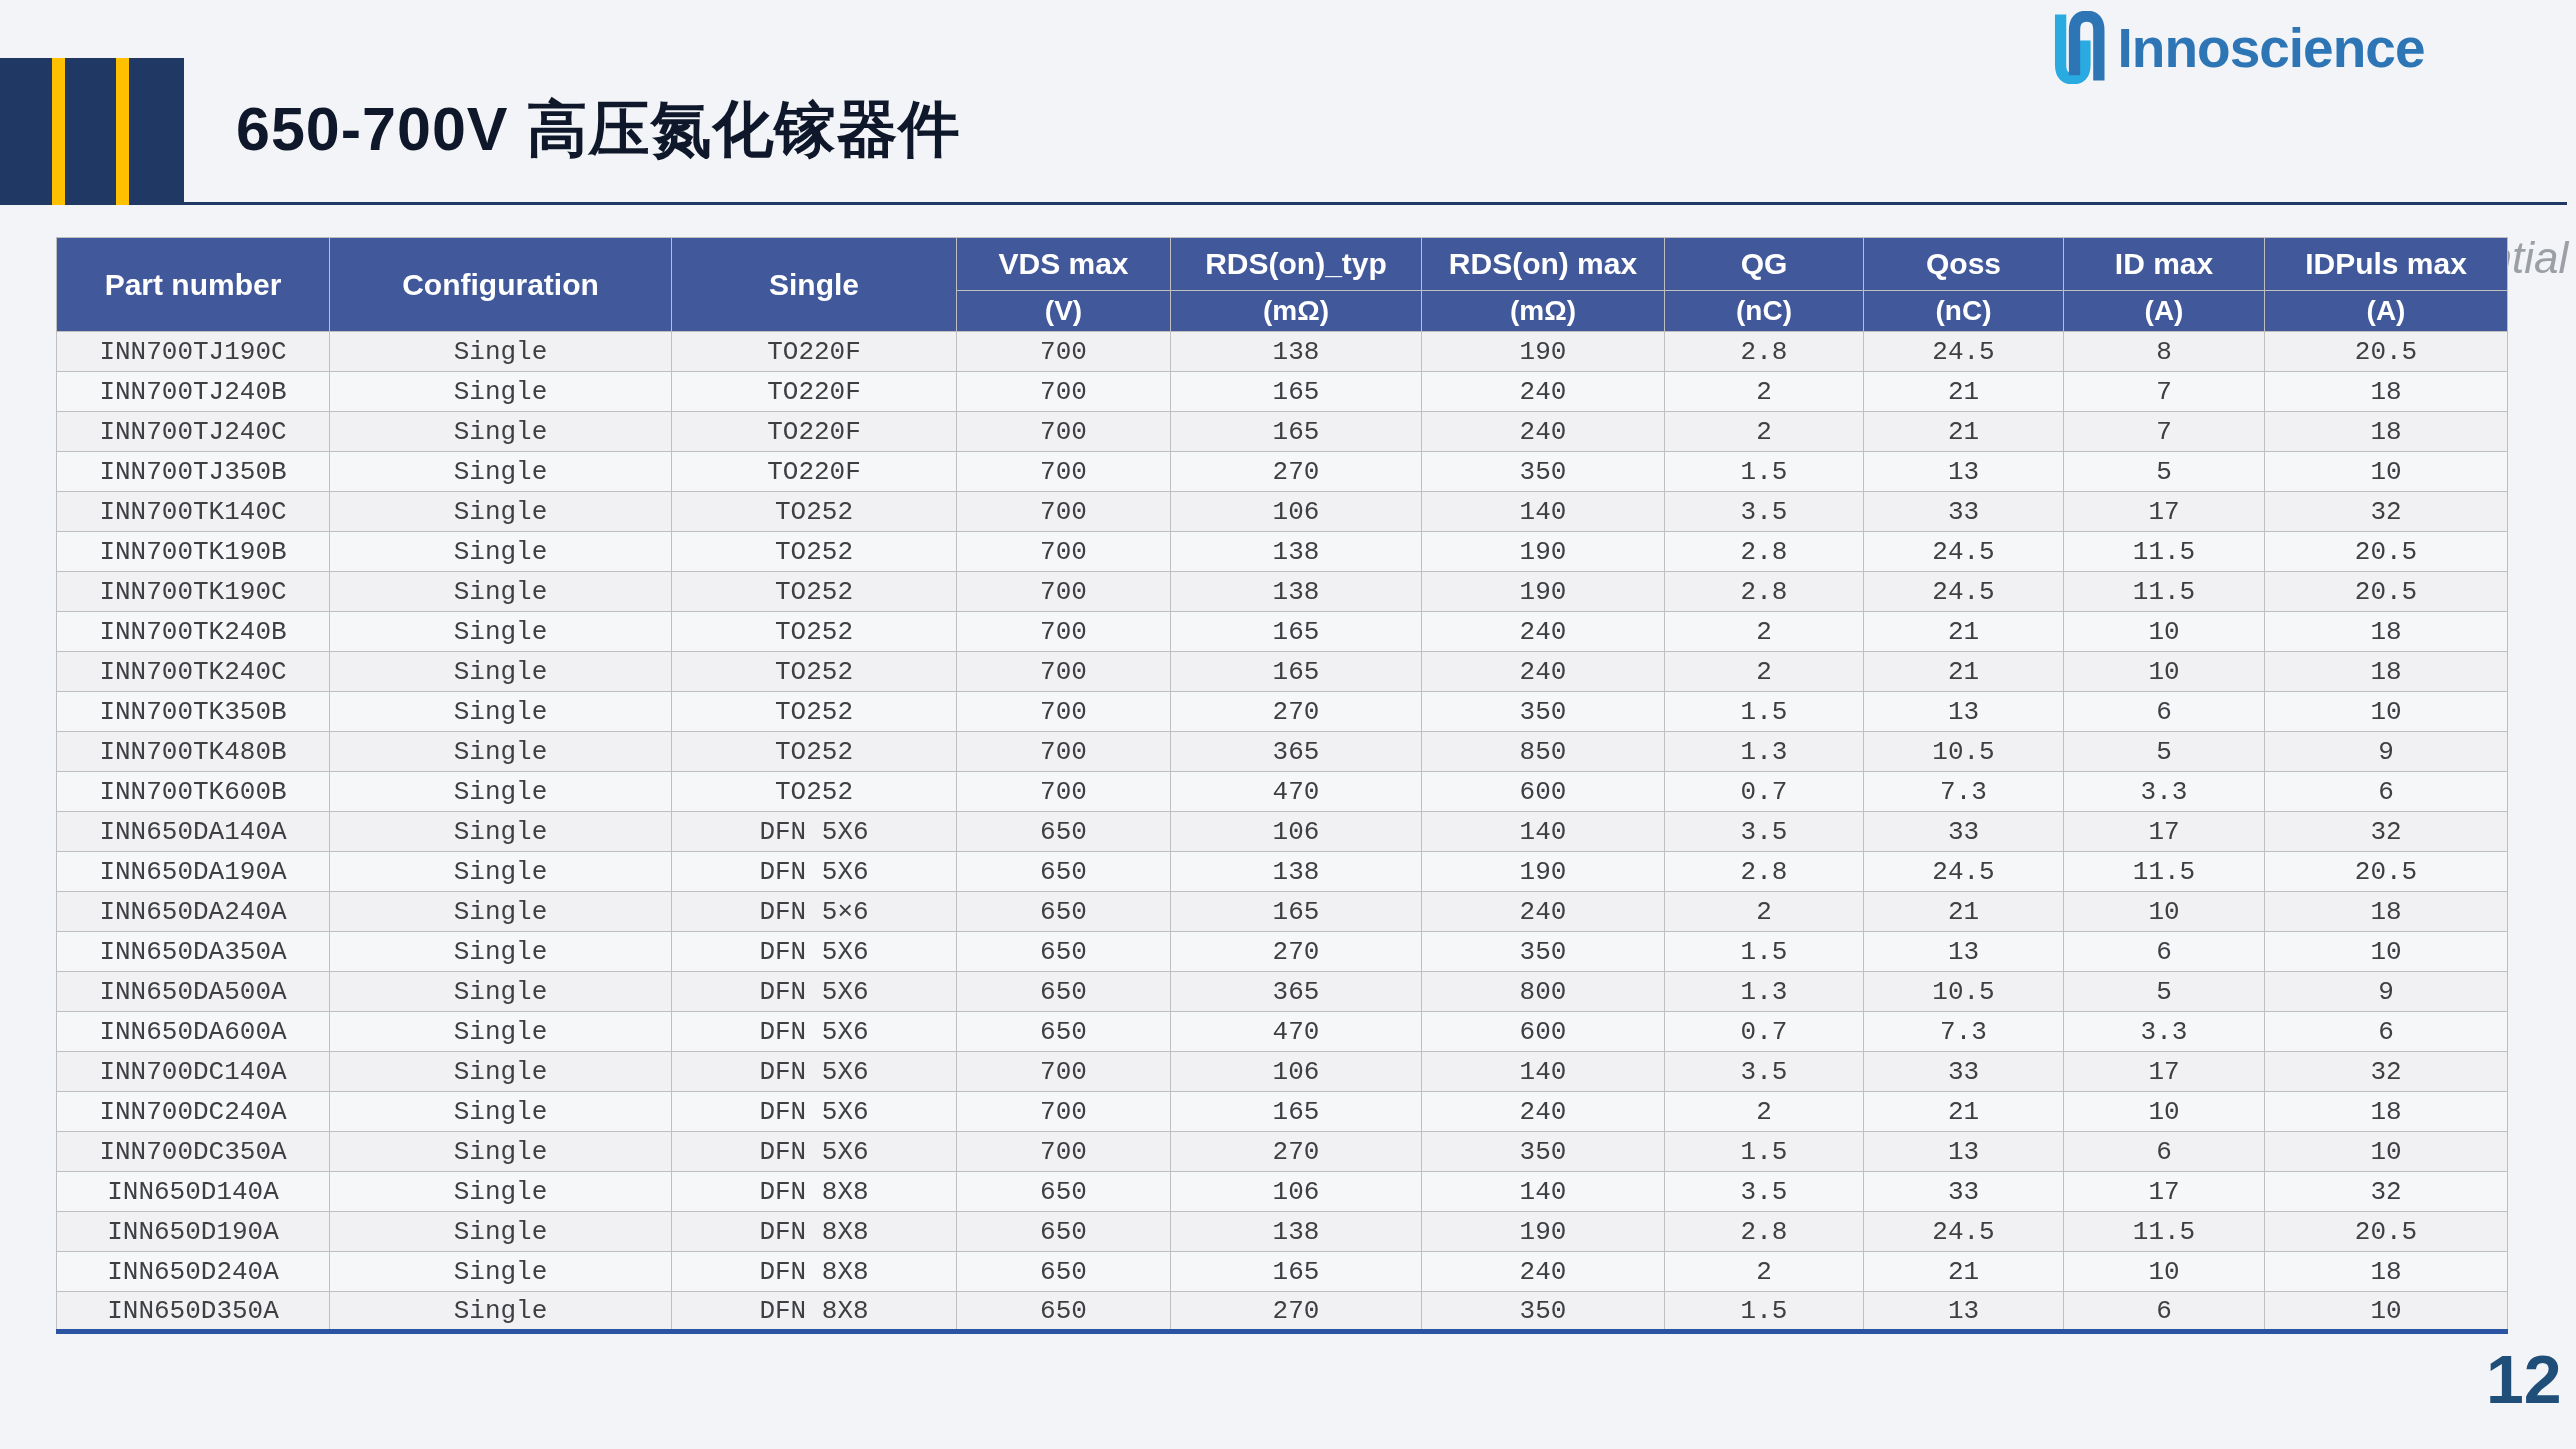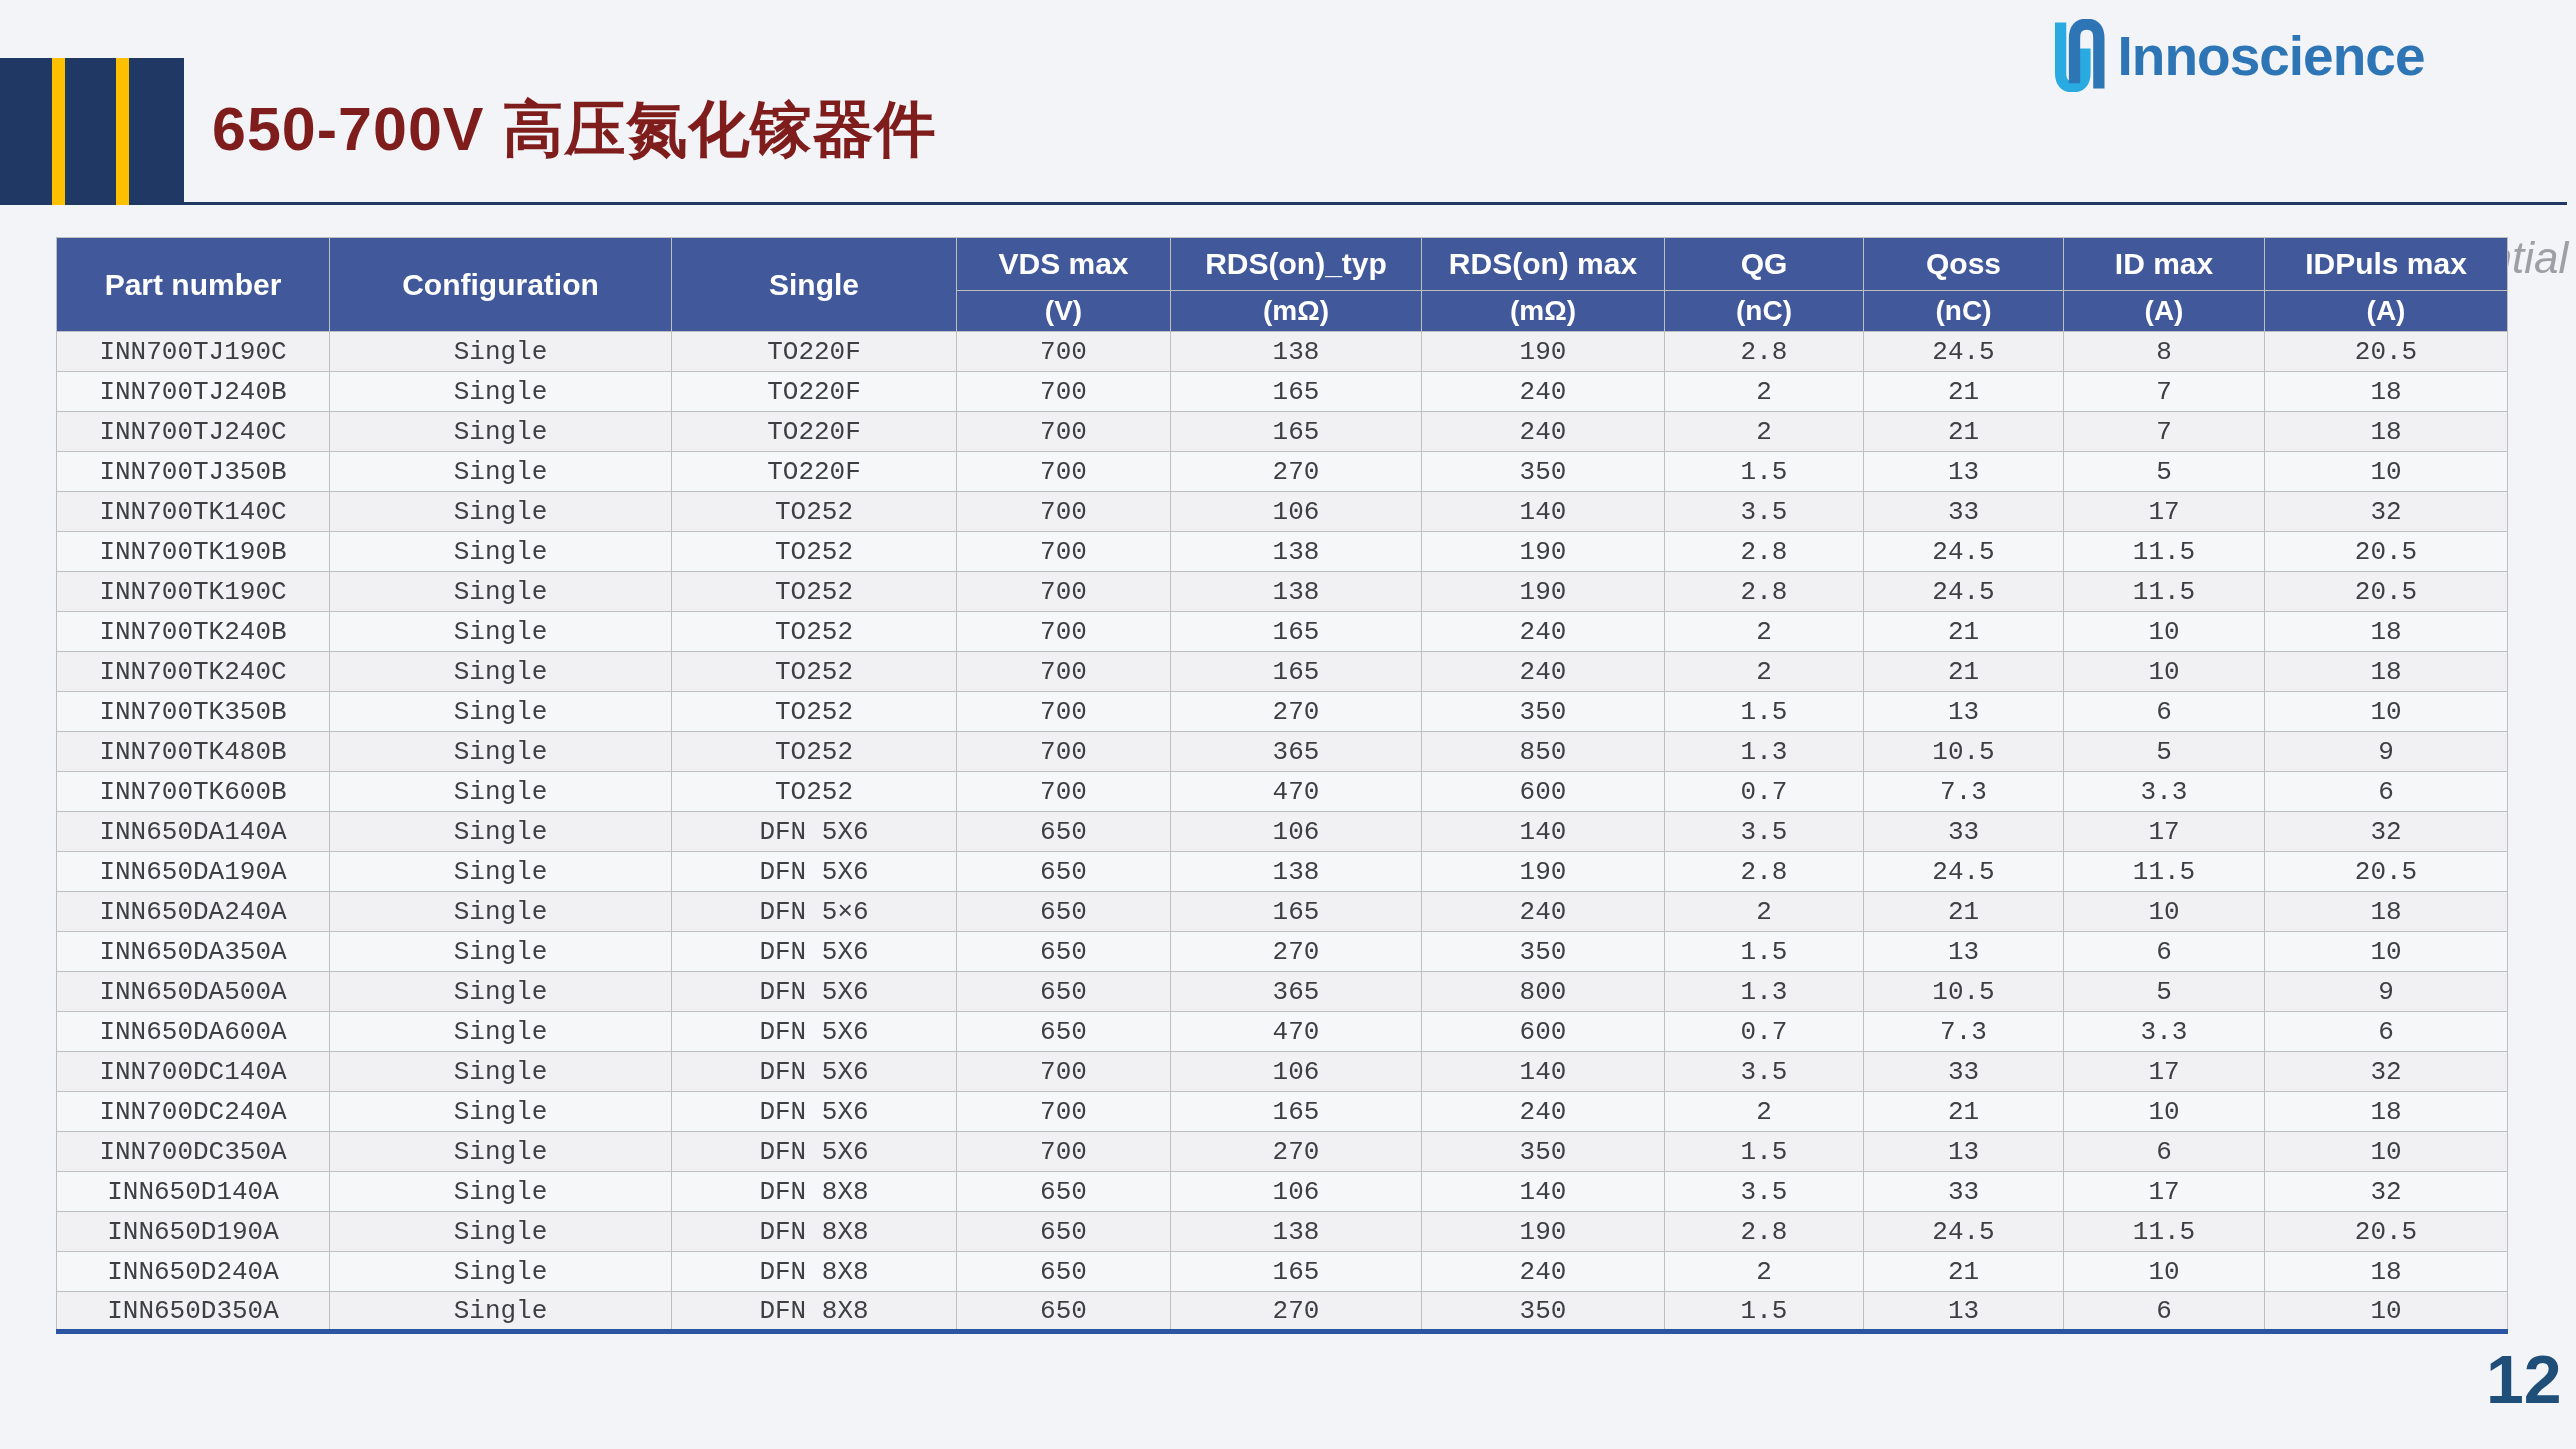--- a/index.html
+++ b/index.html
@@ -7,26 +7,26 @@
     width:2576px;height:1450px;position:relative;overflow:hidden;
     background:#f2f4f7;
     font-family:"Liberation Sans",sans-serif;
   }
   
   .deco-block{position:absolute;left:0;top:58px;width:184px;height:147px;background:#1f3864;}
   .deco-stripe{position:absolute;top:0;width:12.6px;height:100%;background:#ffc000;}
   .deco-stripe.s1{left:52px}
   .deco-stripe.s2{left:116px}
   .page-title{
-    position:absolute;left:212px;top:89px;
-    font-size:61px;font-weight:bold;color:#7f1d1d;letter-spacing:1px;white-space:nowrap;
+    position:absolute;left:236px;top:89px;
+    font-size:61px;font-weight:bold;color:#0f172a;letter-spacing:1px;white-space:nowrap;
   }
   .title-rule{position:absolute;left:184px;top:202px;width:2383px;height:2.9px;background:#1f3864;}
   
-  .logo{position:absolute;left:2050px;top:17px;display:flex;align-items:center;gap:11.6px;height:77px;}
+  .logo{position:absolute;left:2050px;top:9px;display:flex;align-items:center;gap:11.6px;height:77px;}
   .logo-text{font-size:55px;font-weight:bold;color:#2e75b6;letter-spacing:-1px;}
   
   .watermark{
     position:absolute;top:205px;right:7.7px;z-index:1;
     font-size:44px;font-style:italic;color:#9ca0a6;white-space:nowrap;margin-top:28px;
   }
   
   table.devices{
     position:absolute;left:56px;top:237px;z-index:2;
     width:2452px;table-layout:fixed;border-collapse:collapse;

